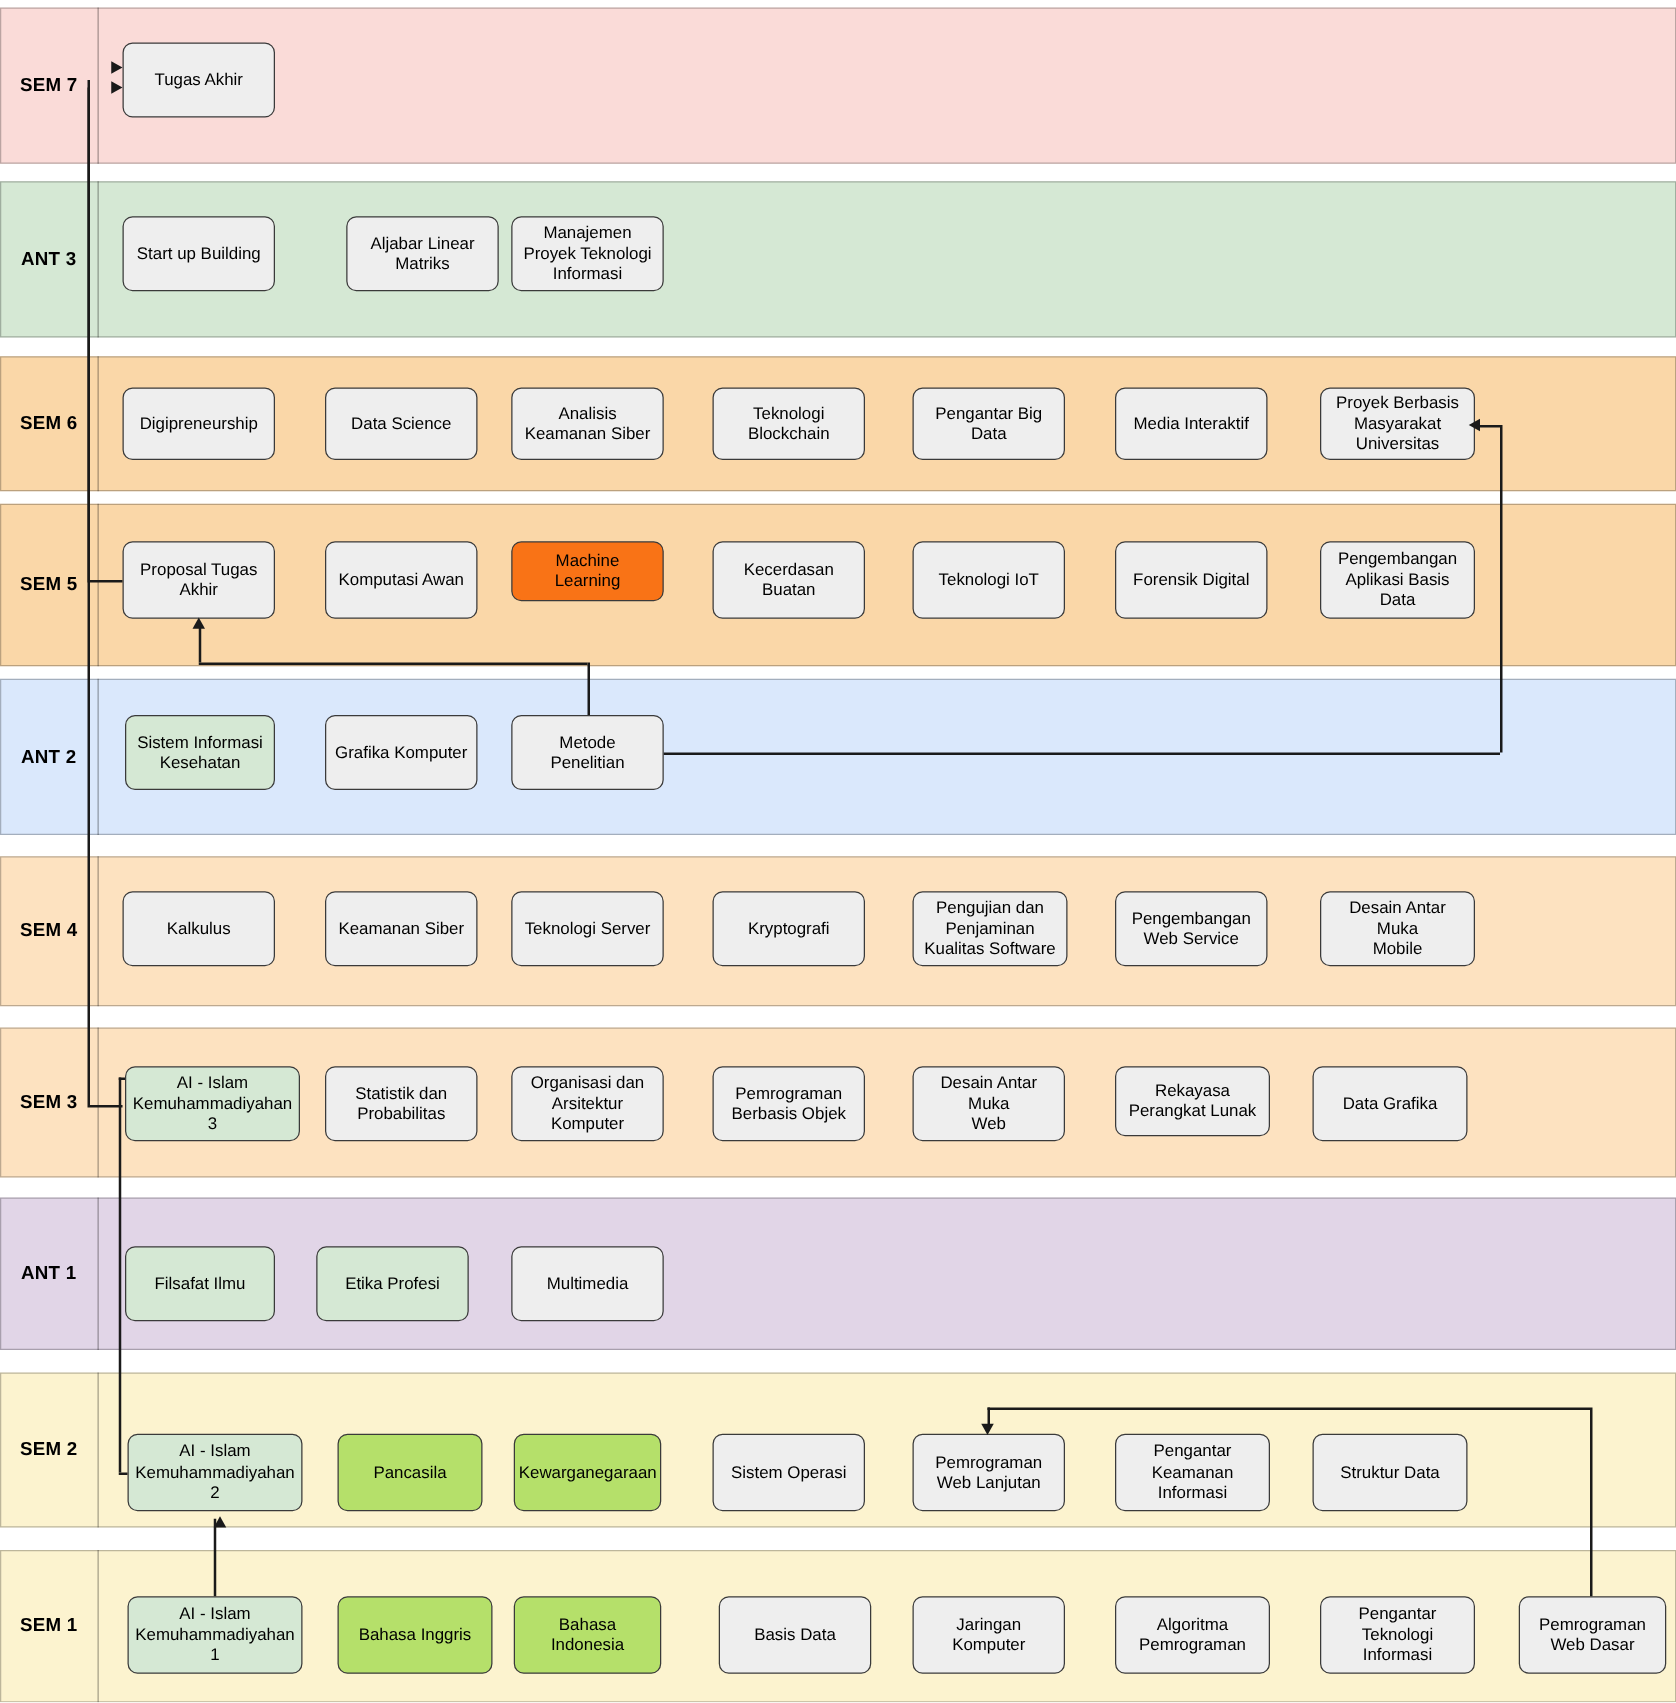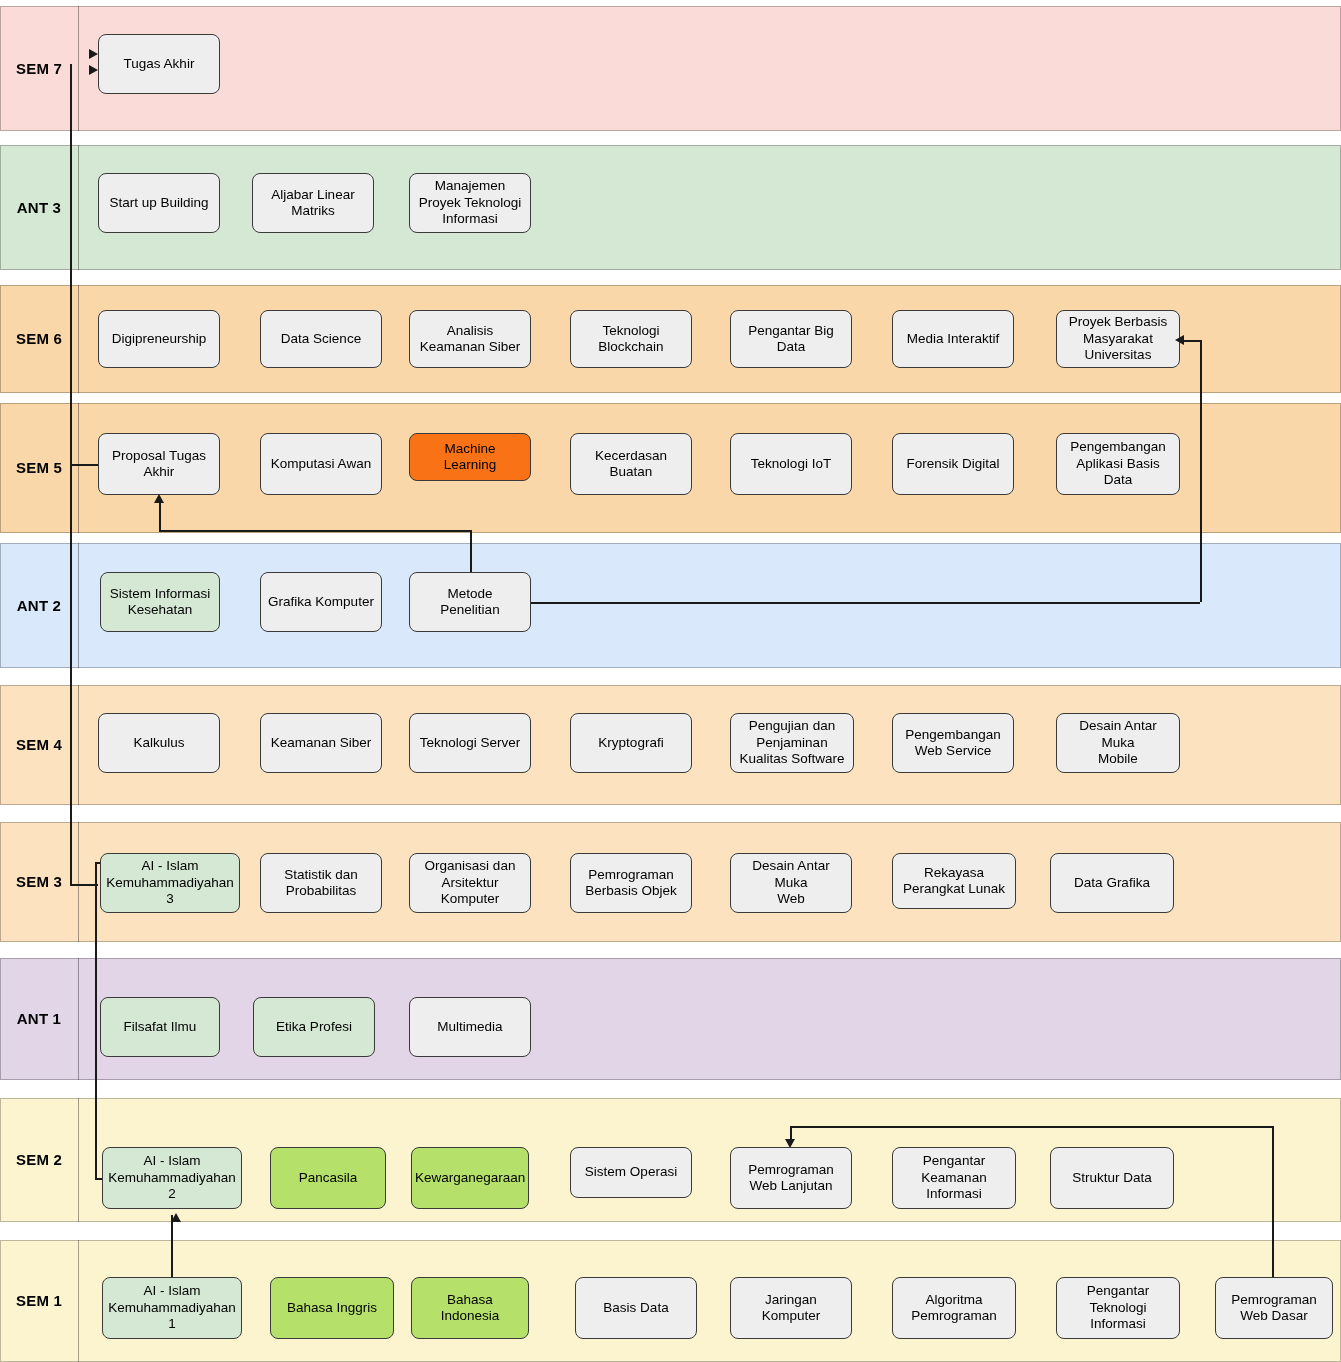--- a/index.html
+++ b/index.html
@@ -95,21 +95,21 @@
     <div class="band-label" style="top: 59.5px;">SEM 7</div>
     <div class="course" style="left: 98px; top: 34px; width: 122px; height: 60px; background: rgb(238, 238, 238);">
       <span>Tugas Akhir</span>
     </div>
     <div class="band" style="left: 0px; top: 145px; width: 1341px; height: 125px; background: rgb(213, 232, 212);"></div>
     <div class="band-divider" style="left: 78px; top: 145px; height: 125px;"></div>
     <div class="band-label" style="top: 198.5px;">ANT 3</div>
     <div class="course" style="left: 98px; top: 173px; width: 122px; height: 60px; background: rgb(238, 238, 238);">
       <span>Start up Building</span>
     </div>
-    <div class="course" style="left: 252px; top: 173px; width: 122px; height: 60px; background: rgb(238, 238, 238);">
+    <div class="course" style="left: 277px; top: 173px; width: 122px; height: 60px; background: rgb(238, 238, 238);">
       <span>Aljabar Linear<br>Matriks</span>
     </div>
     <div class="course" style="left: 409px; top: 173px; width: 122px; height: 60px; background: rgb(238, 238, 238);">
       <span>Manajemen<br>Proyek Teknologi<br>Informasi</span>
     </div>
     <div class="band" style="left: 0px; top: 285px; width: 1341px; height: 108px; background: rgb(250, 215, 168);"></div>
     <div class="band-divider" style="left: 78px; top: 285px; height: 108px;"></div>
     <div class="band-label" style="top: 330px;">SEM 6</div>
     <div class="course" style="left: 98px; top: 310px; width: 122px; height: 58px; background: rgb(238, 238, 238);">
       <span>Digipreneurship</span>
@@ -233,21 +233,21 @@
     <div class="band-label" style="top: 1151px;">SEM 2</div>
     <div class="course" style="left: 102px; top: 1147px; width: 140px; height: 62px; background: rgb(213, 232, 212);">
       <span>AI - Islam<br>Kemuhammadiyahan<br>2</span>
     </div>
     <div class="course" style="left: 270px; top: 1147px; width: 116px; height: 62px; background: rgb(181, 224, 106);">
       <span>Pancasila</span>
     </div>
     <div class="course" style="left: 411px; top: 1147px; width: 118px; height: 62px; background: rgb(181, 224, 106);">
       <span>Kewarganegaraan</span>
     </div>
-    <div class="course" style="left: 570px; top: 1147px; width: 122px; height: 51px; background: rgb(238, 238, 238);">
+    <div class="course" style="left: 570px; top: 1147px; width: 122px; height: 62px; background: rgb(238, 238, 238);">
       <span>Sistem Operasi</span>
     </div>
     <div class="course" style="left: 730px; top: 1147px; width: 122px; height: 62px; background: rgb(238, 238, 238);">
       <span>Pemrograman<br>Web Lanjutan</span>
     </div>
     <div class="course" style="left: 892px; top: 1147px; width: 124px; height: 62px; background: rgb(238, 238, 238);">
       <span>Pengantar<br>Keamanan<br>Informasi</span>
     </div>
     <div class="course" style="left: 1050px; top: 1147px; width: 124px; height: 62px; background: rgb(238, 238, 238);">
       <span>Struktur Data</span>

